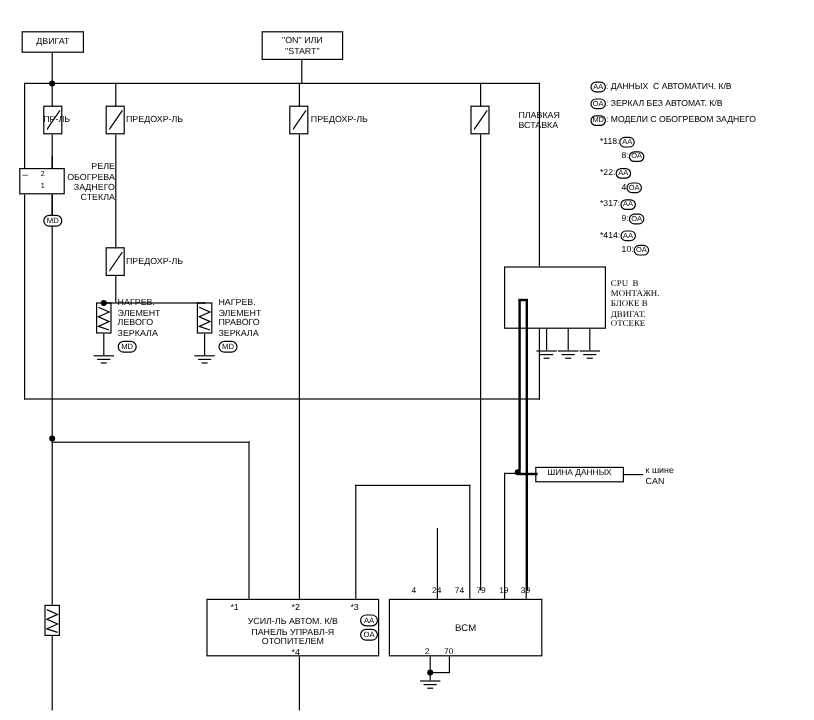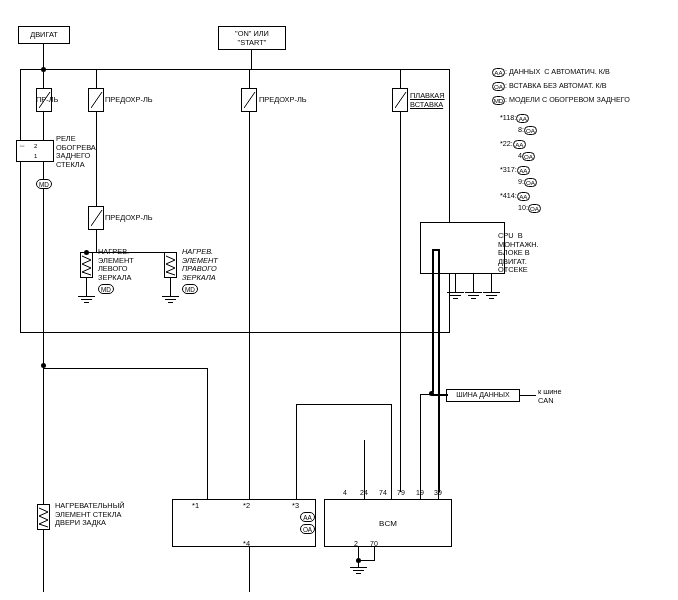--- a/index.html
+++ b/index.html
@@ -166,21 +166,21 @@
         <line x1="0" y1="17" x2="11" y2="1" stroke="#000" stroke-width="1"></line>
       </svg>
   </div>
   <div class="lbl" style="left:259px;top:96px;">ПРЕДОХР-ЛЬ</div>
 
   <div class="fuse" style="left:392px;top:88px;width:16px;height:24px;">
     <svg class="slash" viewBox="0 0 12 18">
         <line x1="0" y1="17" x2="11" y2="1" stroke="#000" stroke-width="1"></line>
       </svg>
   </div>
-  <div class="lbl" style="left:410px;top:92px;text-decoration:underline;">ПЛАВКАЯ
+  <div class="lbl" style="left:432px;top:92px;">ПЛАВКАЯ
 ВСТАВКА</div>
 
   <div class="fuse" style="left:88px;top:206px;width:16px;height:24px;">
     <svg class="slash" viewBox="0 0 12 18">
         <line x1="0" y1="17" x2="11" y2="1" stroke="#000" stroke-width="1"></line>
       </svg>
   </div>
   <div class="lbl" style="left:105px;top:214px;">ПРЕДОХР-ЛЬ</div>
 
   <div class="wire v" style="left:43px;top:69px;height:20px;"></div>
@@ -197,21 +197,21 @@
 
   <div class="wire v" style="left:96px;top:230px;height:22px;"></div>
 
   <div class="node" style="left:41px;top:67px;"></div>
   <div class="node" style="left:41px;top:363px;"></div>
 
   <div class="relaybox" style="left:16px;top:140px;width:38px;height:22px;"></div>
   <div class="vtext" style="left:19px;top:143px;">⎓</div>
   <div class="lbl" style="left:34px;top:142px;font-size:6px;">2</div>
   <div class="lbl" style="left:34px;top:152px;font-size:6px;">1</div>
-  <div class="lbl" style="left:56px;top:135px;">РЕЛЕ
+  <div class="lbl" style="left:56px;top:135px;text-align:right;">РЕЛЕ
 ОБОГРЕВА
 ЗАДНЕГО
 СТЕКЛА</div>
 
   <div class="wire v" style="left:43px;top:130px;height:10px;"></div>
   <div class="wire v" style="left:43px;top:162px;height:20px;"></div>
   <div class="circ" style="left:36px;top:179px;width:16px;height:10px;border-radius:6px;">MD</div>
 
   <div class="resistor" style="left:80px;top:252px;width:13px;height:26px;"></div>
   <svg class="zig" style="left:80px;top:252px;width:13px;height:26px;" viewBox="0 0 13 26">
@@ -220,21 +220,21 @@
   <div class="lbl" style="left:98px;top:248px;">НАГРЕВ.
 ЭЛЕМЕНТ
 ЛЕВОГО
 ЗЕРКАЛА</div>
   <div class="circ" style="left:98px;top:284px;width:16px;height:10px;border-radius:6px;">MD</div>
 
   <div class="resistor" style="left:164px;top:252px;width:13px;height:26px;"></div>
   <svg class="zig" style="left:164px;top:252px;width:13px;height:26px;" viewBox="0 0 13 26">
       <polyline points="2,4 11,8 2,12 11,16 2,20 11,23" fill="none" stroke="#000" stroke-width="1"></polyline>
     </svg>
-  <div class="lbl" style="left:182px;top:248px;font-style:italic;">НАГРЕВ.
+  <div class="lbl" style="left:182px;top:248px;">НАГРЕВ.
 ЭЛЕМЕНТ
 ПРАВОГО
 ЗЕРКАЛА</div>
   <div class="circ" style="left:182px;top:284px;width:16px;height:10px;border-radius:6px;">MD</div>
 
   <div class="wire h" style="left:86px;top:252px;width:85px;"></div>
   <div class="wire v" style="left:170px;top:252px;height:1px;"></div>
   <div class="node" style="left:84px;top:250px;"></div>
   <div class="wire v" style="left:86px;top:278px;height:18px;"></div>
   <div class="wire v" style="left:170px;top:278px;height:18px;"></div>
@@ -244,21 +244,21 @@
     <i style="left:3px;top:3px;width:11px;height:1px;"></i>
     <i style="left:6px;top:6px;width:5px;height:1px;"></i>
   </div>
   <div class="gnd" style="left:162px;top:296px;width:17px;height:8px;">
     <i style="left:0;top:0;width:17px;height:1px;"></i>
     <i style="left:3px;top:3px;width:11px;height:1px;"></i>
     <i style="left:6px;top:6px;width:5px;height:1px;"></i>
   </div>
 
   <div class="box" style="left:420px;top:222px;width:85px;height:52px;"></div>
-  <div class="lbl" style="left:498px;top:232px;">CPU  В
+  <div class="lbl" style="left:509px;top:232px;font-family:Liberation Serif, serif;">CPU  В
 МОНТАЖН.
 БЛОКЕ В
 ДВИГАТ.
 ОТСЕКЕ</div>
 
   <div class="wire v" style="left:455px;top:274px;height:18px;"></div>
   <div class="wire v" style="left:473px;top:274px;height:18px;"></div>
   <div class="wire v" style="left:491px;top:274px;height:18px;"></div>
   <div class="gnd" style="left:447px;top:292px;width:17px;height:8px;">
     <i style="left:0;top:0;width:17px;height:1px;"></i>
@@ -291,20 +291,23 @@
   <div class="wire v" style="left:207px;top:368px;height:132px;"></div>
 
   <div class="wire h" style="left:296px;top:404px;width:96px;"></div>
   <div class="wire v" style="left:296px;top:404px;height:96px;"></div>
   <div class="wire v" style="left:391px;top:404px;height:96px;"></div>
   <div class="wire v" style="left:420px;top:394px;height:106px;"></div>
   <div class="wire h" style="left:420px;top:394px;width:12px;"></div>
   <div class="node" style="left:429px;top:391px;"></div>
 
   <div class="box" style="left:172px;top:499px;width:144px;height:48px;"></div>
+  <div class="lbl c" style="left:176px;top:514px;width:136px;">УСИЛ-ЛЬ АВТОМ. К/В
+ПАНЕЛЬ УПРАВЛ-Я
+ОТОПИТЕЛЕМ</div>
   <div class="lbl" style="left:192px;top:502px;">*1</div>
   <div class="lbl" style="left:243px;top:502px;">*2</div>
   <div class="lbl" style="left:292px;top:502px;">*3</div>
   <div class="lbl" style="left:243px;top:540px;">*4</div>
   <div class="circ" style="left:300px;top:512px;width:15px;height:10px;border-radius:6px;">AA</div>
   <div class="circ" style="left:300px;top:524px;width:15px;height:10px;border-radius:6px;">OA</div>
 
   <div class="wire v" style="left:196px;top:499px;height:0px;"></div>
 
   <div class="box" style="left:324px;top:499px;width:128px;height:48px;"></div>
@@ -328,29 +331,26 @@
   <div class="gnd" style="left:350px;top:567px;width:17px;height:8px;">
     <i style="left:0;top:0;width:17px;height:1px;"></i>
       <i style="left:3px;top:3px;width:11px;height:1px;"></i>
       <i style="left:6px;top:6px;width:5px;height:1px;"></i>
   </div>
 
   <div class="resistor" style="left:37px;top:504px;width:13px;height:26px;"></div>
   <svg class="zig" style="left:37px;top:504px;width:13px;height:26px;" viewBox="0 0 13 26">
       <polyline points="2,4 11,8 2,12 11,16 2,20 11,23" fill="none" stroke="#000" stroke-width="1"></polyline>
     </svg>
-  <div class="lbl" style="left:55px;top:502px;">НАГРЕВАТЕЛЬНЫЙ
-ЭЛЕМЕНТ СТЕКЛА
-ДВЕРИ ЗАДКА</div>
 
   <div class="legend-row" style="left:484px;top:58px;">
     <span class="tag">AA</span><span>: ДАННЫХ  С АВТОМАТИЧ. К/В</span>
   </div>
   <div class="legend-row" style="left:484px;top:72px;">
-    <span class="tag">OA</span><span>: ВСТАВКА БЕЗ АВТОМАТ. К/В</span>
+    <span class="tag">OA</span><span>: ЗЕРКАЛ БЕЗ АВТОМАТ. К/В</span>
   </div>
   <div class="legend-row" style="left:484px;top:86px;">
     <span class="tag">MD</span><span>: МОДЕЛИ С ОБОГРЕВОМ ЗАДНЕГО</span>
   </div>
 
   <div class="legend-row" style="left:492px;top:104px;">
     <span>*1</span><span>18:</span><span class="tag">AA</span>
   </div>
   <div class="legend-row" style="left:510px;top:116px;">
     <span>8:</span><span class="tag">OA</span>

